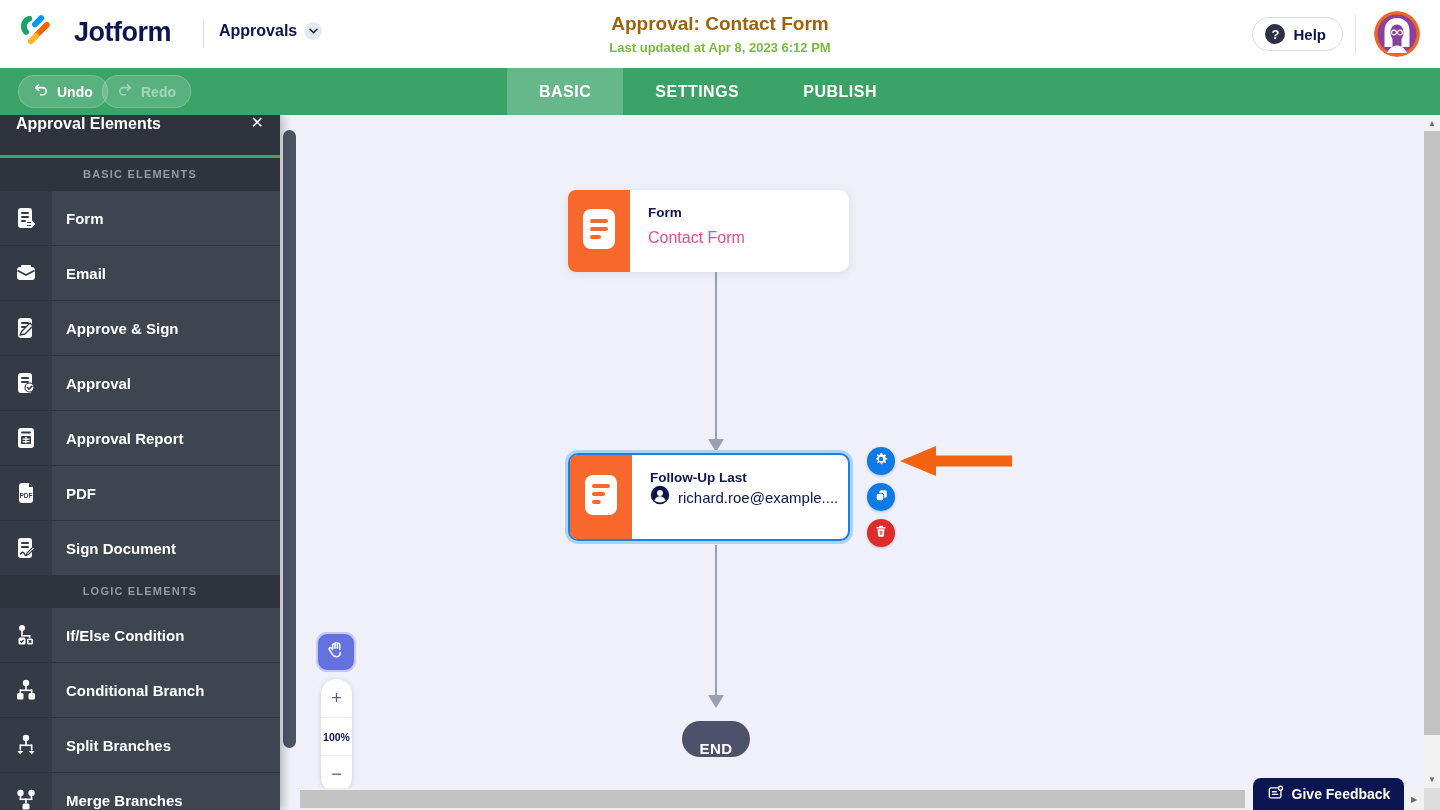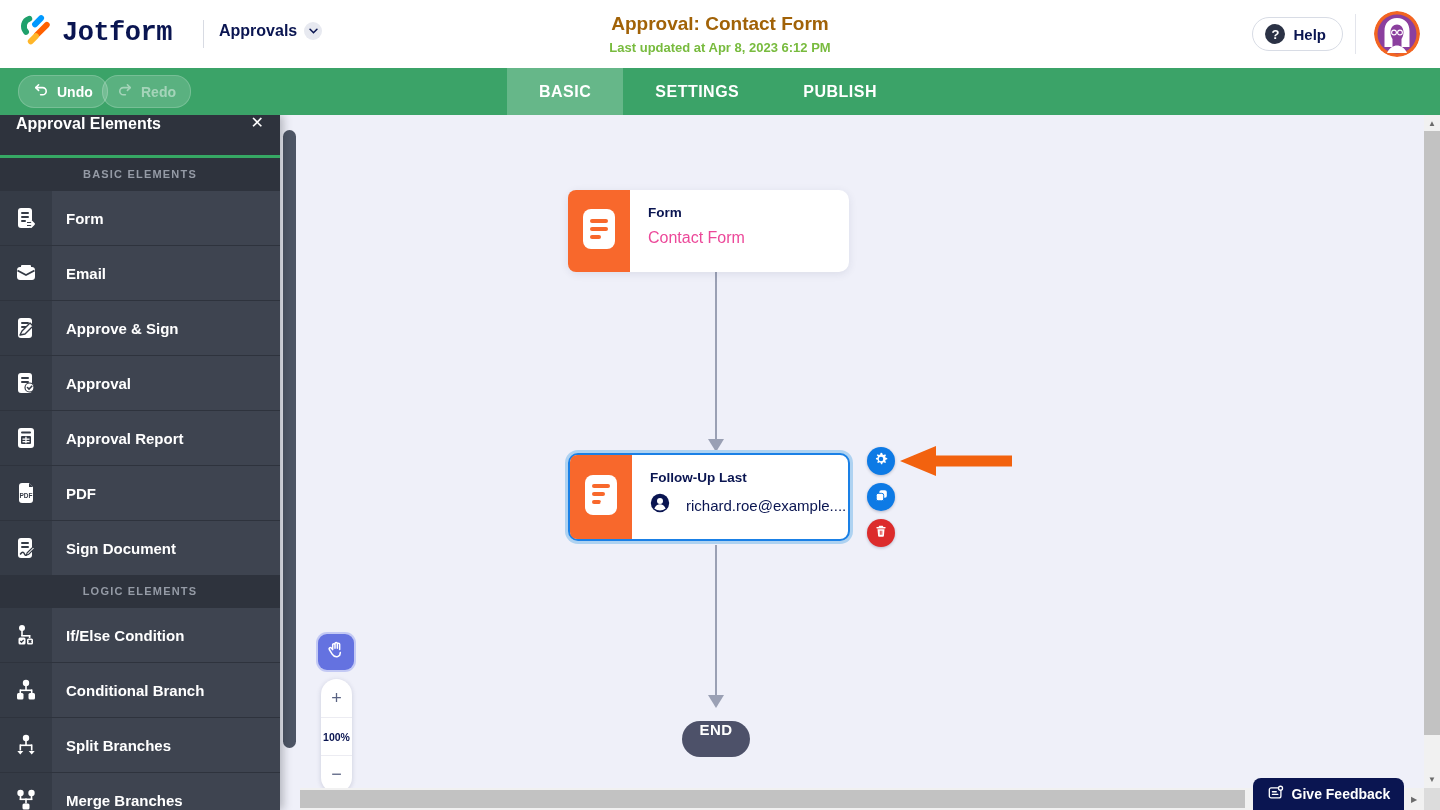--- a/index.html
+++ b/index.html
@@ -1,21 +1,21 @@
 <!DOCTYPE html>
 <html><head>
 <meta charset="utf-8">
 <style>
   * { margin:0; padding:0; box-sizing:border-box; }
   html,body { width:1440px; height:810px; font-family:"Liberation Sans", sans-serif; background:#fff; }
   #app { position:relative; width:1440px; height:810px; overflow:hidden; }
 
   
   .header { position:absolute; left:0; top:0; width:1440px; height:68px; background:#fff; z-index:6; }
-  .logo-wrap { position:absolute; left:18px; top:13px; display:flex; align-items:center; gap:10px; cursor:pointer;font-family:Liberation Mono, monospace; }
+  .logo-wrap { position:absolute; left:18px; top:13px; display:flex; align-items:center; gap:22px; cursor:pointer; }
   .logo-text { font-size:27px; font-weight:bold; color:#0a1551; letter-spacing:-0.5px; }
   .hdr-divider { position:absolute; left:203px; top:20px; width:1px; height:28px; background:#d8dbe3; }
   .product-switch { position:absolute; left:219px; top:22px; display:flex; align-items:center; gap:7px; cursor:pointer; }
   .product-name { font-size:16px; font-weight:bold; color:#0a1551; }
   .chev-circle { width:18px; height:18px; border-radius:50%; background:#e7e9f0; display:flex; align-items:center; justify-content:center; }
   .title-block { position:absolute; left:420px; width:600px; top:13px; text-align:center; }
   .page-title { font-size:19px; font-weight:bold; color:#a16207; }
   .page-subtitle { margin-top:5px; font-size:13px; color:#78bb3e; font-weight:bold; }
   .help-btn { position:absolute; right:97px; top:17px; height:34px; padding:0 16px 0 12px; border:1px solid #d8dce5; border-radius:17px; background:#fff; display:flex; align-items:center; gap:8px; cursor:pointer; }
   .help-q { width:20px; height:20px; border-radius:50%; background:#2b3245; color:#fff; font-size:13px; font-weight:bold; display:flex; align-items:center; justify-content:center; }
@@ -37,33 +37,33 @@
   .canvas { position:absolute; left:280px; top:115px; width:1144px; height:695px; background:#eff0f9; overflow:hidden; z-index:1; }
   .side-scroll-thumb { position:absolute; left:3px; top:15px; width:13px; height:618px; border-radius:7px; background:#4d5565; }
 
   .node { position:absolute; background:#fff; border-radius:10px; box-shadow:0 2px 8px rgba(40,47,90,.10); display:flex; cursor:pointer; }
   .node-orange { width:62px; border-radius:8px 0 0 8px; background:#f8682c; display:flex; align-items:center; justify-content:center; flex:none; }
   .node-body { padding:15px 18px 0 18px; overflow:hidden; }
   .node-type { font-size:13.5px; font-weight:bold; color:#0a1551; }
   .node-name { margin-top:9px; font-size:16px; color:#ec4899; }
   .node.selected { border:2px solid #1a80e6; box-shadow:0 0 0 3px #aed2f1; }
   .node.selected .node-orange { border-radius:7px 0 0 7px; }
-  .assignee-row { margin-top:8px; display:flex; align-items:center; gap:16px; }
+  .assignee-row { margin-top:0; display:flex; align-items:center; gap:8px; }
   .assignee-text { font-size:15px; color:#0a1551; white-space:nowrap; }
 
   .connector { position:absolute; width:2px; background:#9aa0b4; }
   .conn-head { position:absolute; width:0; height:0; border-left:8px solid transparent; border-right:8px solid transparent; border-top:13px solid #9aa0b4; }
 
   .act-btn { position:absolute; width:28px; height:28px; border-radius:50%; display:flex; align-items:center; justify-content:center; cursor:pointer; box-shadow:0 1px 3px rgba(20,30,70,.25); }
   .act-blue { background:#0d7ae5; }
   .act-red { background:#dc2c2c; }
 
   .pointer-arrow { position:absolute; }
 
-  .end-pill { position:absolute; background:#4d5169; color:#fff; font-weight:bold; font-size:15px; letter-spacing:.5px; border-radius:18px; display:flex; align-items:flex-start; justify-content:center; }
+  .end-pill { position:absolute; background:#4d5169; color:#fff; font-weight:bold; font-size:15px; letter-spacing:.5px; border-radius:18px; display:flex; align-items:flex-end; justify-content:center; }
 
   .hand-btn { position:absolute; width:36px; height:36px; border-radius:9px; background:#6472e0; box-shadow:0 0 0 2px #c3c9f4; display:flex; align-items:center; justify-content:center; cursor:pointer; }
   .zoom-pill { position:absolute; width:31px; background:#fff; border-radius:16px; box-shadow:0 1px 5px rgba(40,47,90,.18); display:flex; flex-direction:column; align-items:stretch; overflow:hidden; }
   .zoom-seg { height:38px; display:flex; align-items:center; justify-content:center; font-size:18px; color:#5a6383; cursor:pointer; }
   .zoom-seg + .zoom-seg { border-top:1px solid #ececf2; }
   .zoom-level { font-size:10.5px; font-weight:bold; color:#0a1551; }
 
   
   .sidebar { position:absolute; left:0; top:115px; width:280px; height:695px; background:#2e333d; z-index:4; overflow:hidden; box-shadow:3px 0 9px rgba(15,18,26,.28); }
   .sb-head { height:40px; display:flex; justify-content:space-between; padding:0 16px; }

